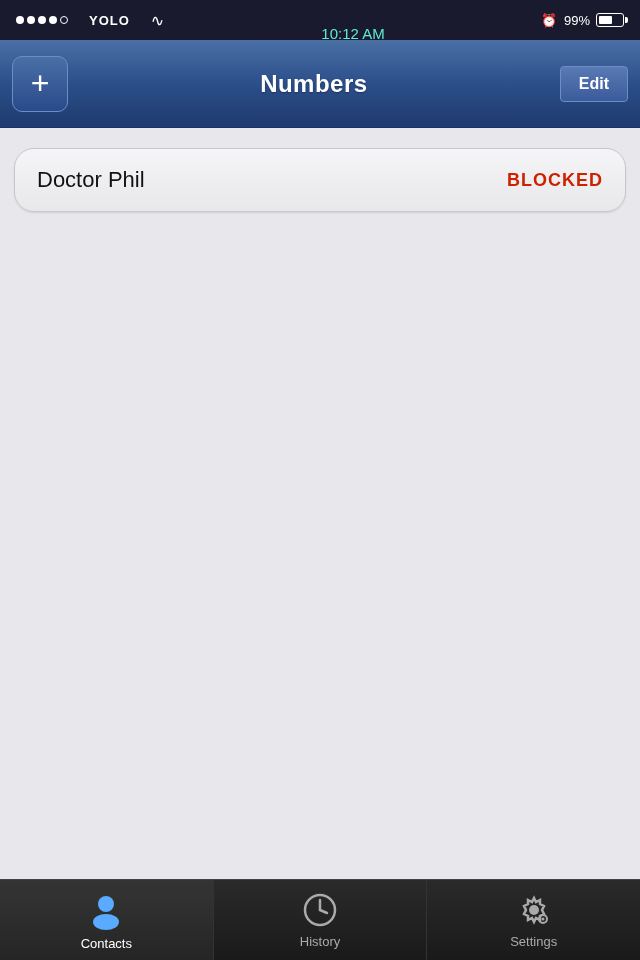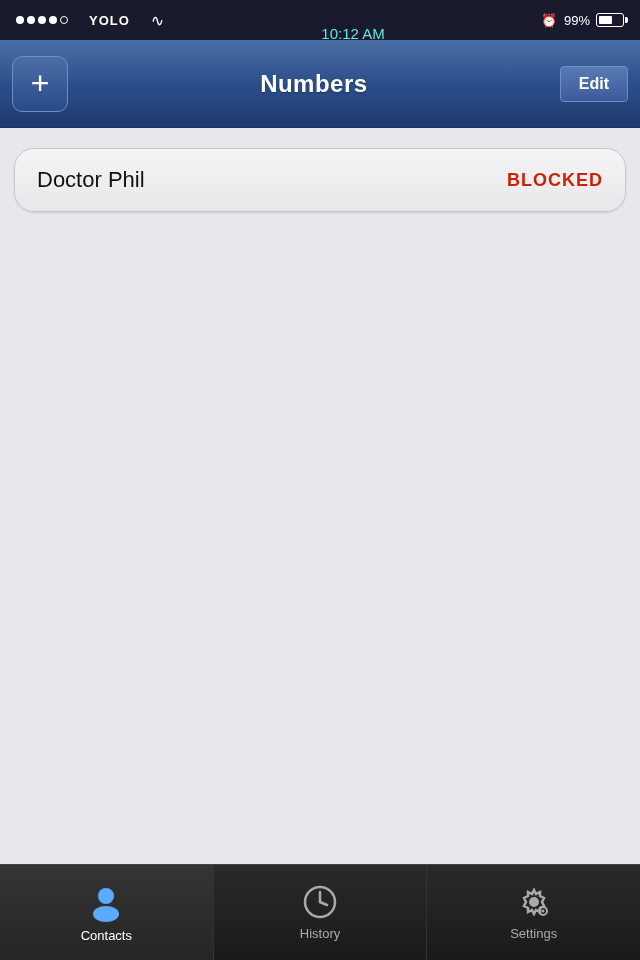--- a/index.html
+++ b/index.html
@@ -171,21 +171,21 @@
     }
     .contact-status {
       font-size: 18px;
       font-weight: 600;
       color: #cc2200;
       letter-spacing: 1px;
     }
 
     
     .tab-bar {
-      height: 96px;
+      height: 81px;
       background: linear-gradient(180deg, #2a2a2a 0%, #1a1a1a 100%);
       display: flex;
       align-items: stretch;
       flex-shrink: 0;
       border-top: 1px solid #444;
     }
     .tab-item {
       flex: 1;
       display: flex;
       flex-direction: column;

